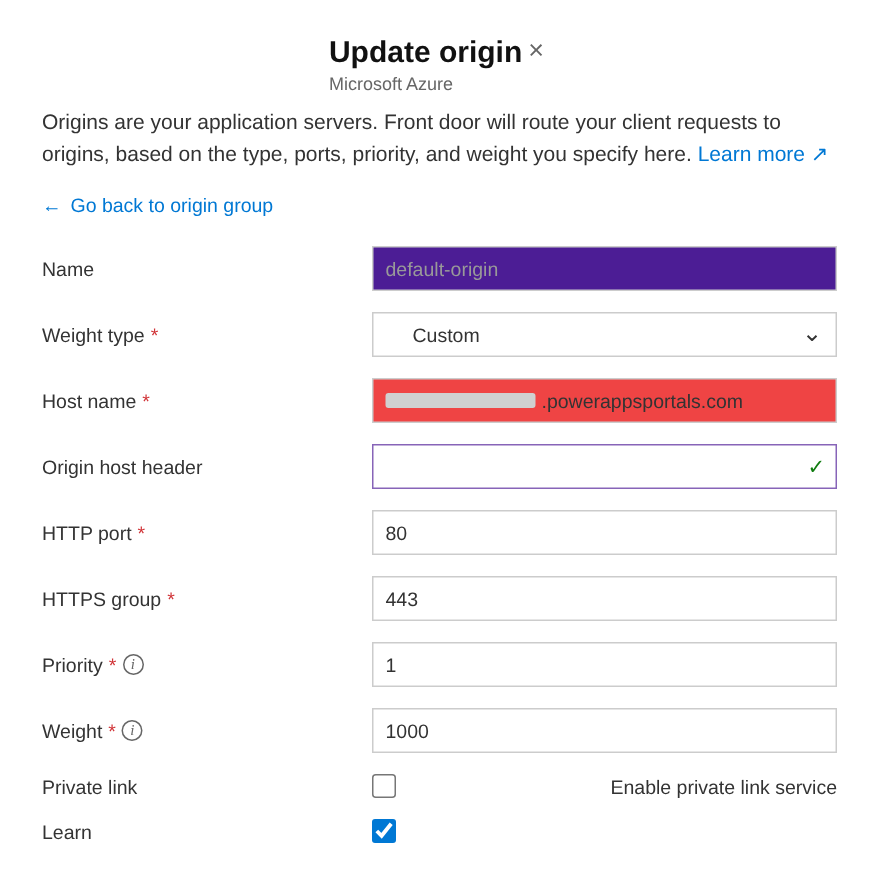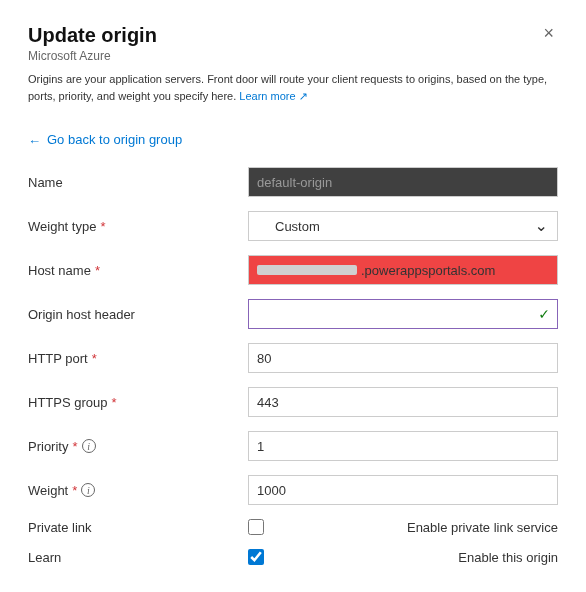--- a/index.html
+++ b/index.html
@@ -16,21 +16,21 @@
     .panel {
       background: #fff;
       width: 586px;
       min-height: 592px;
       padding: 24px 28px 32px 28px;
       position: relative;
       box-shadow: 0 2px 12px rgba(0,0,0,0.15);
     }
     .panel-header {
       display: flex;
-      justify-content: space-between;
+      justify-content: center;
       align-items: flex-start;
       margin-bottom: 4px;
     }
     .panel-title {
       font-size: 20px;
       font-weight: 600;
       color: #111;
     }
     .panel-subtitle {
       font-size: 12px;
@@ -41,24 +41,24 @@
     .close-btn {
       background: none;
       border: none;
       cursor: pointer;
       font-size: 18px;
       color: #666;
       padding: 0 4px;
       line-height: 1;
     }
     .description {
-      font-size: 11px;
+      font-size: 14px;
       color: #333;
       line-height: 1.5;
-      margin-bottom: 28px;
+      margin-bottom: 16px;
     }
     .learn-more {
       color: #0078d4;
       text-decoration: none;
     }
     .back-link {
       display: flex;
       align-items: center;
       gap: 6px;
       color: #0078d4;
@@ -104,21 +104,21 @@
     .form-input {
       width: 100%;
       height: 30px;
       padding: 0 8px;
       border: 1px solid #ccc;
       font-size: 13px;
       color: #333;
       outline: none;
     }
     .form-input.disabled {
-      background: #404040;
+      background: #4c1d95;
       color: #999;
       cursor: not-allowed;
     }
     .host-input-wrap {
       position: relative;
       display: flex;
       align-items: center;
     }
     .host-input-wrap .check-icon {
       position: absolute;
@@ -328,17 +328,16 @@
     </div>
   </div>
 
   <div class="form-row">
     <div class="form-label">
       <span>Learn</span>
     </div>
     <div class="form-control-wrap">
       <div class="checkbox-row">
         <input type="checkbox" id="status-cb" checked="" style="">
-        <label class="checkbox-label" for="status-cb">Enable this origin</label>
       </div>
     </div>
   </div>
 </div>
 
 </body></html>

